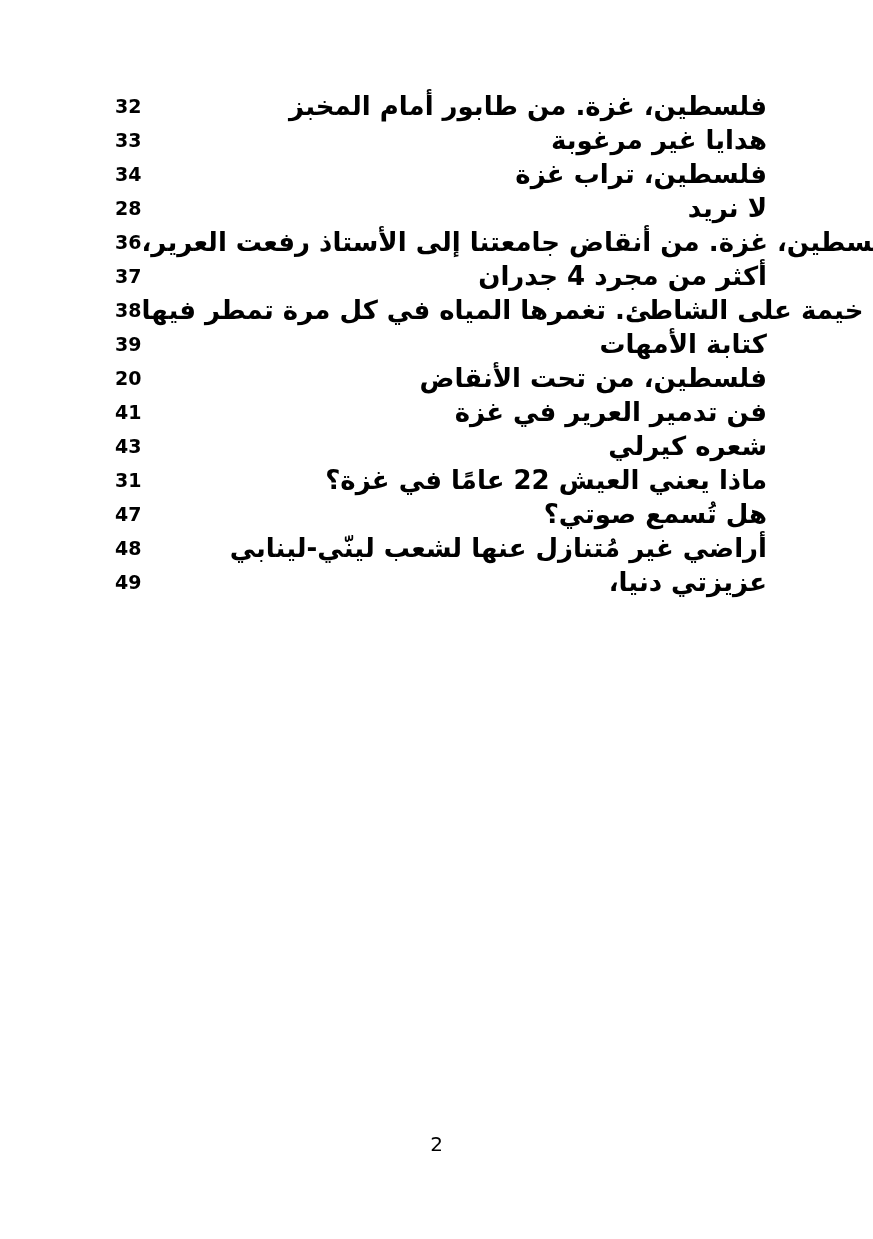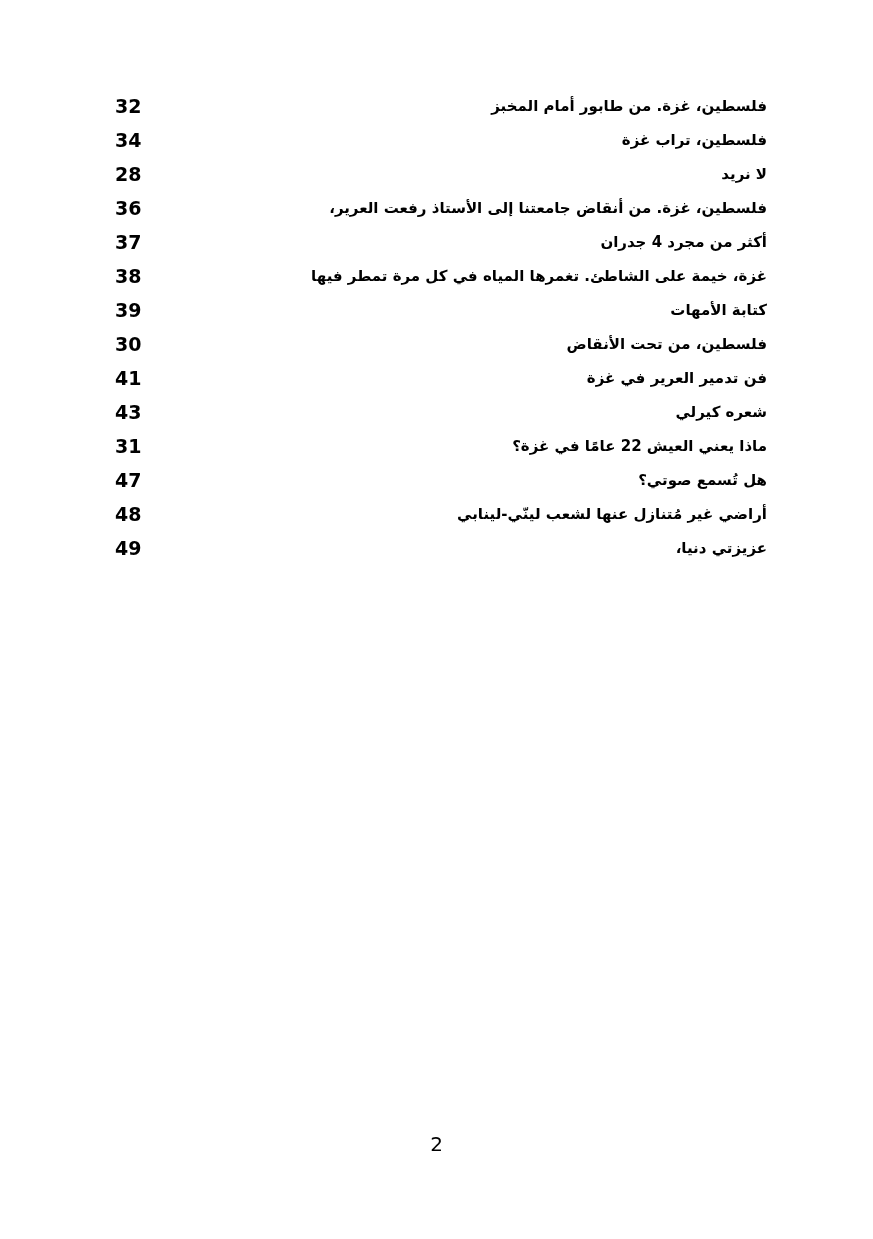--- a/index.html
+++ b/index.html
@@ -32,21 +32,21 @@
   }
   .toc-page-num {
     font-size: 19px;
     font-weight: bold;
     flex: 0 0 auto;
     text-align: left;
   }
   .toc-title {
     direction: rtl;
     unicode-bidi: embed;
-    font-size: 15px;
+    font-size: 26px;
     font-weight: bold;
     text-align: right;
     flex: 1 1 auto;
     white-space: nowrap;
   }
   .footer {
     position: absolute;
     top: 1132px;
     left: 0;
     width: 100%;
@@ -63,20 +63,24 @@
 
 <div class="page">
 
   <div class="toc">
 
     <div class="toc-row">
       <span class="toc-page-num">32</span>
       <span class="toc-title">فلسطين، غزة. من طابور أمام المخبز</span>
     </div>
     <div class="toc-row">
+      <span class="toc-page-num">33</span>
+      <span class="toc-title">هدايا غير مرغوبة</span>
+    </div>
+    <div class="toc-row">
       <span class="toc-page-num">34</span>
       <span class="toc-title">فلسطين، تراب غزة</span>
     </div>
     <div class="toc-row">
       <span class="toc-page-num">28</span>
       <span class="toc-title">لا نريد</span>
     </div>
     <div class="toc-row">
       <span class="toc-page-num">36</span>
       <span class="toc-title">فلسطين، غزة. من أنقاض جامعتنا إلى الأستاذ رفعت العرير،</span>
@@ -87,21 +91,21 @@
     </div>
     <div class="toc-row">
       <span class="toc-page-num">38</span>
       <span class="toc-title">غزة، خيمة على الشاطئ. تغمرها المياه في كل مرة تمطر فيها</span>
     </div>
     <div class="toc-row">
       <span class="toc-page-num">39</span>
       <span class="toc-title">كتابة الأمهات</span>
     </div>
     <div class="toc-row">
-      <span class="toc-page-num">30</span>
+      <span class="toc-page-num">20</span>
       <span class="toc-title">فلسطين، من تحت الأنقاض</span>
     </div>
     <div class="toc-row">
       <span class="toc-page-num">41</span>
       <span class="toc-title">فن تدمير العرير في غزة</span>
     </div>
     <div class="toc-row">
       <span class="toc-page-num">43</span>
       <span class="toc-title">شعره كيرلي</span>
     </div>

